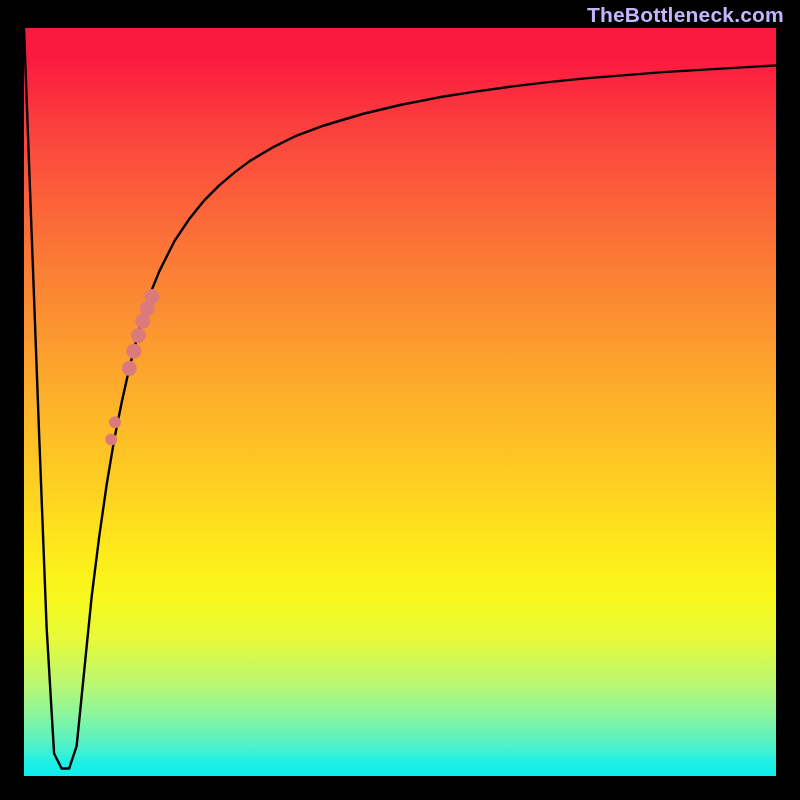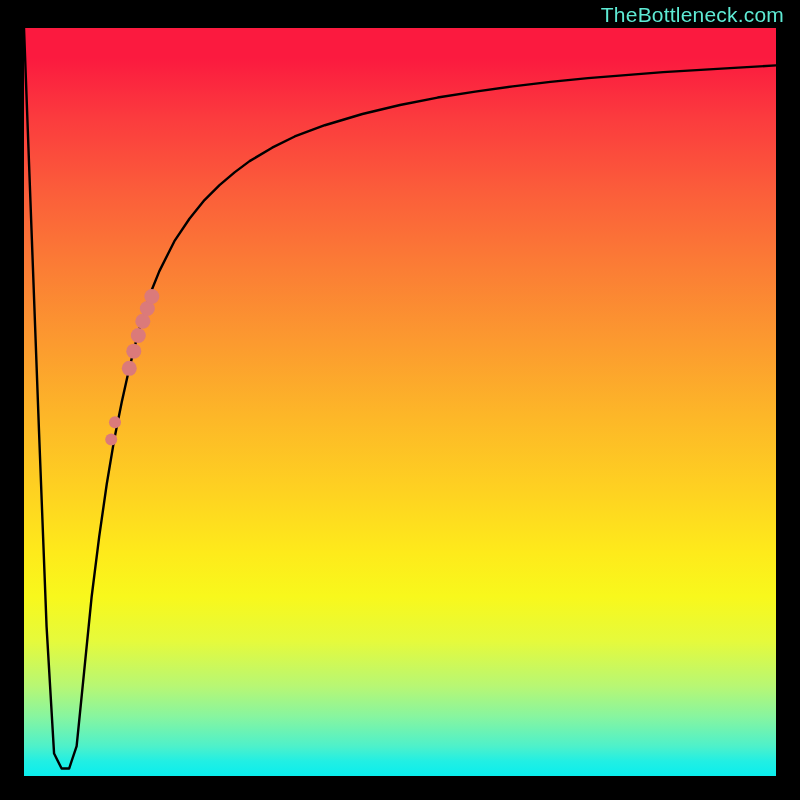--- a/index.html
+++ b/index.html
@@ -14,23 +14,23 @@
   .outer {
     position: absolute;
     top: 0; left: 0;
     width: 800px; height: 800px;
     background: #000;
   }
   .watermark {
     position: absolute;
     top: 3px;
     right: 16px;
-    color: #5eead4;
+    color: #c4b5fd;
     font-size: 21px;
-    font-weight: 400;
+    font-weight: 700;
     letter-spacing: 0.2px;
   }
   .plot {
     position: absolute;
     left: 24px;
     top: 28px;
     width: 752px;
     height: 748px;
     
     background: linear-gradient(to bottom,

